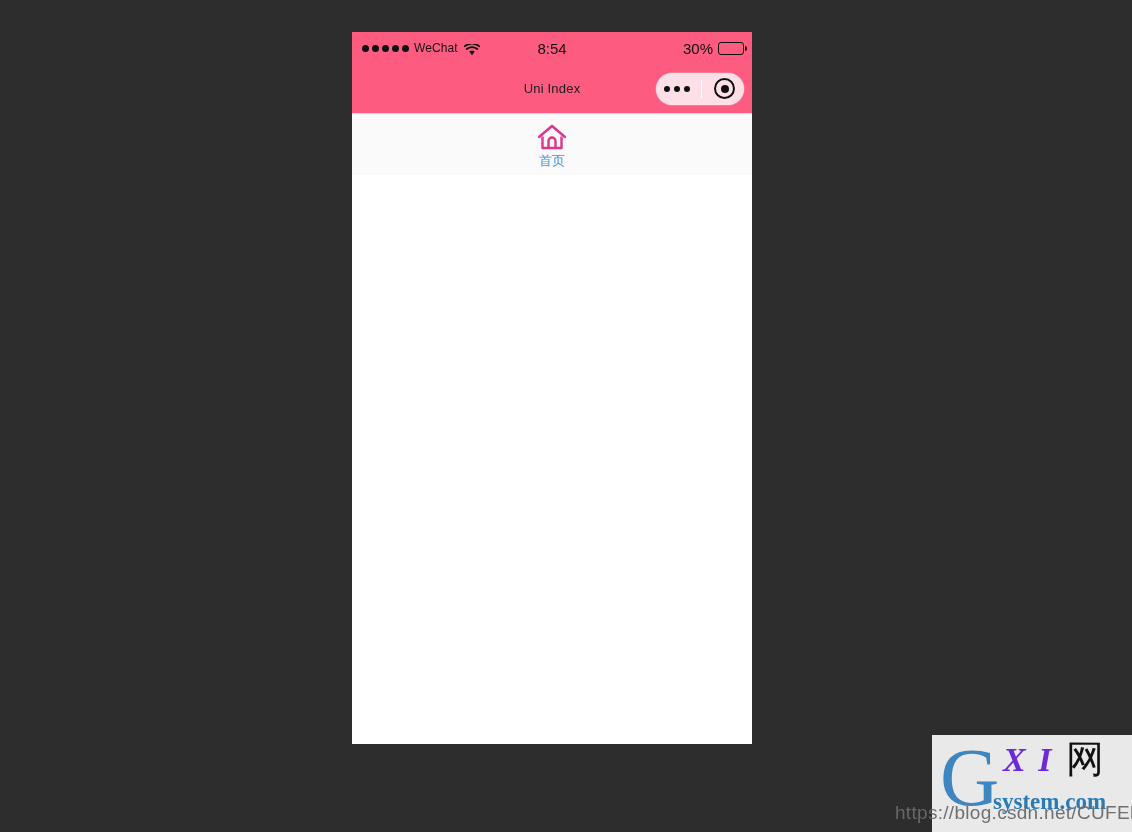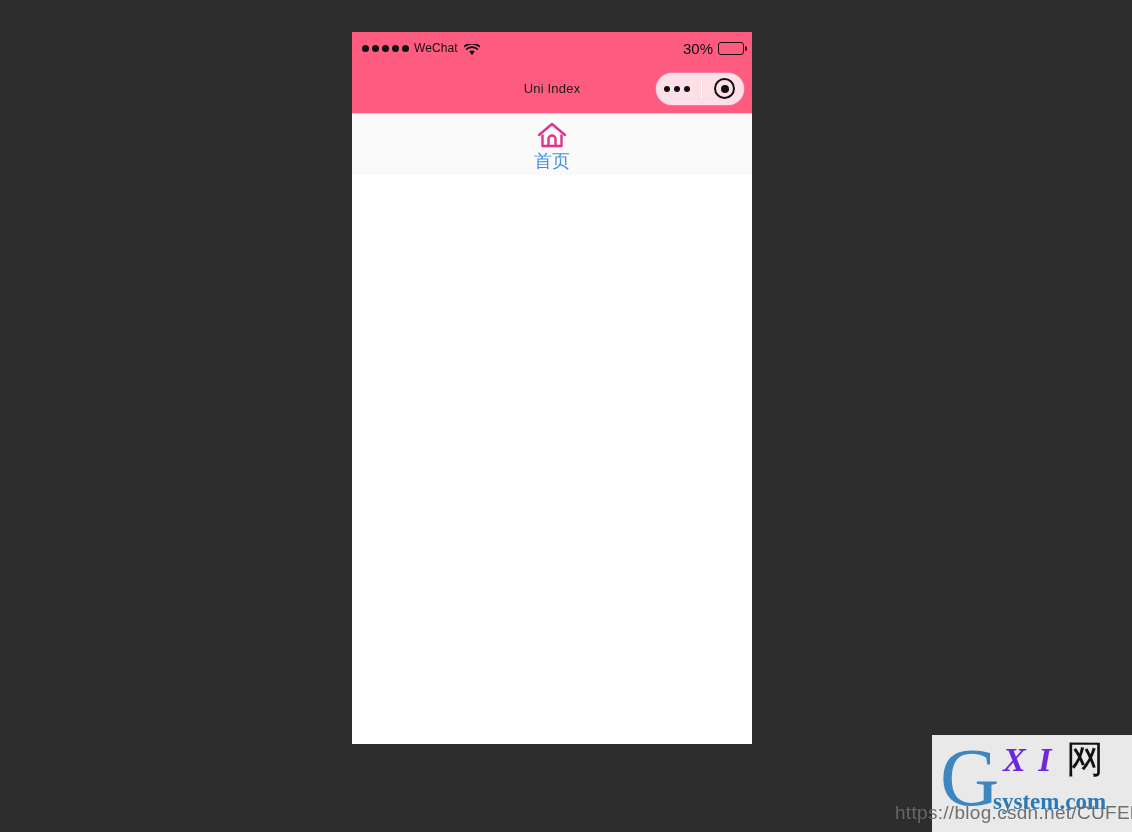--- a/index.html
+++ b/index.html
@@ -239,21 +239,21 @@
   }
   .tab-icon {
     width: 30px;
     height: 30px;
     display: flex;
     align-items: center;
     justify-content: center;
   }
   .tab-icon svg { display: block; }
   .tab-label {
-    font-size: 18px;
+    font-size: 13px;
     line-height: 1;
   }
   .tab-label.home   { color: #3f8fe0; }
   .tab-label.about  { color: #f0ad4e; }
 
   
   #watermark {
     position: absolute;
     left: 932px;
     top: 735px;
@@ -340,20 +340,21 @@
         </span>
         <span class="carrier-name">WeChat</span>
         <span class="wifi-icon">
           <svg width="16" height="12" viewBox="0 0 16 12">
             <path d="M8 11.2 L5.2 7.6 A4.6 4.6 0 0 1 10.8 7.6 Z" fill="#111"></path>
             <path d="M2.6 5.1 A8.2 8.2 0 0 1 13.4 5.1" stroke="#111" stroke-width="1.7" fill="none" stroke-linecap="round"></path>
             <path d="M0.6 2.4 A11.4 11.4 0 0 1 15.4 2.4" stroke="#111" stroke-width="1.7" fill="none" stroke-linecap="round"></path>
           </svg>
         </span>
       </div>
+      <div class="status-time">8:54</div>
       <div class="status-right">
         <span class="battery-pct">30%</span>
         <span class="battery-icon">
           <span class="battery-fill"></span>
         </span>
       </div>
     </div>
 
     <div class="nav-bar">
       <div class="nav-title">Uni Index</div>

